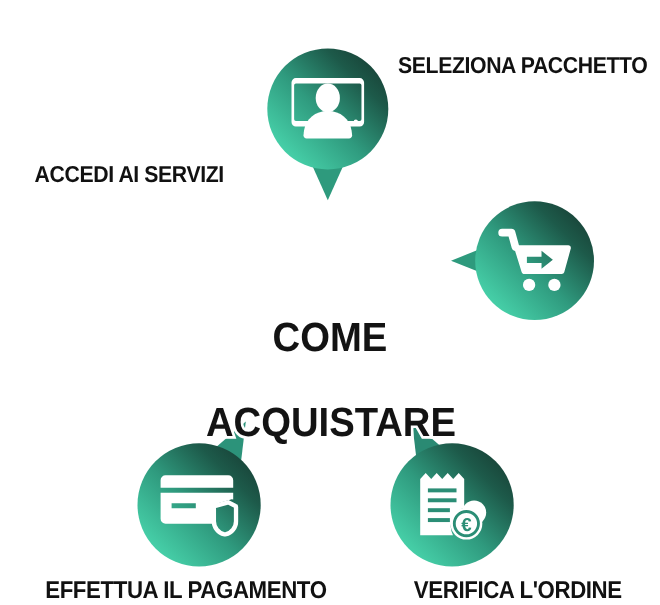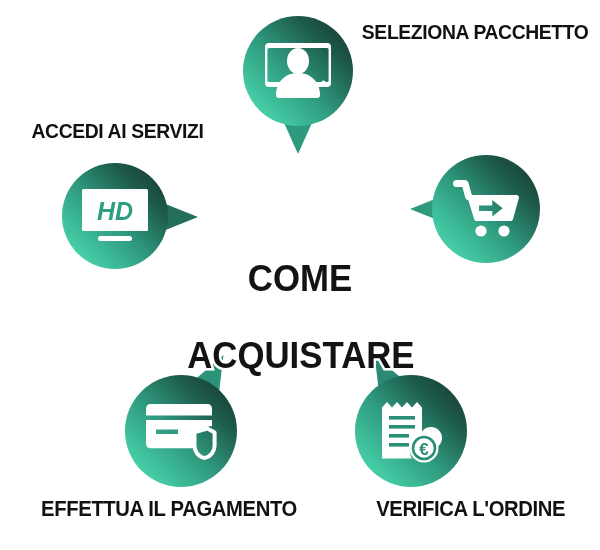--- a/index.html
+++ b/index.html
@@ -4,21 +4,21 @@
 <style>
   * { margin:0; padding:0; box-sizing:border-box; }
   html,body { width:600px; height:550px; }
   body {
     background:#ffffff;
     font-family:"Liberation Sans", sans-serif;
     position:relative;
     overflow:hidden;
   }
 
-  #stage { position:absolute; inset:0; }
+  #stage { position:absolute; inset:0;margin-top:28px; }
 
   
   .node { position:absolute; }
 
   .bubble {
     position:absolute;
     border-radius:50%;
     background:linear-gradient(45deg,#4ad6ad 0%,#45cda6 16%,#2f9a7e 46%,#1d5a4a 74%,#15332b 100%);
     display:flex; align-items:center; justify-content:center;
   }
@@ -120,30 +120,20 @@
         <ellipse cx="35" cy="22" rx="11" ry="13" fill="#ffffff"></ellipse>
         <path fill="#ffffff" d="M35 34c-11.5 0-20 7.2-21.6 17.6-.2 1.4-.4 2.9-.5 4.4-.1 1.6 1.2 3 2.8 3h38.6c1.6 0 2.9-1.4 2.8-3
                                  -.1-1.5-.3-3-.5-4.4C55 41.2 46.5 34 35 34z"></path>
       </svg>
     </div>
   </div>
   <div class="label-wrap" style="left:352px; top:21px;">
     <div class="label" style="font-size:21px;">SELEZIONA PACCHETTO</div>
   </div>
 
-  <div class="node" id="n-accedi" style="left:62px; top:163px; width:150px; height:150px;">
-    <div class="tail tail-right"></div>
-    <div class="bubble">
-      <svg class="icon" width="72" height="58" viewBox="0 0 72 58">
-        <rect x="3" y="2" width="66" height="42" rx="1.5" fill="#ffffff"></rect>
-        <rect x="19" y="49" width="34" height="5" rx="2.5" fill="#ffffff"></rect>
-        <text x="36" y="33" text-anchor="middle" font-family="'Liberation Sans', sans-serif" font-size="25" font-weight="bold" font-style="italic" fill="#2e9e80">HD</text>
-      </svg>
-    </div>
-  </div>
   <div class="label-wrap" style="left:24px; top:120px;">
     <div class="label" style="font-size:21px;">ACCEDI AI SERVIZI</div>
   </div>
 
   <div class="node" id="n-carrello" style="left:410px; top:155px; width:150px; height:150px;">
     <div class="tail tail-left"></div>
     <div class="bubble">
       <svg class="icon" width="68" height="62" viewBox="0 0 68 62">
 
         <path fill="none" stroke="#ffffff" stroke-width="7" stroke-linecap="round" stroke-linejoin="round" d="M4.5 5.5h8.5l3.6 13"></path>

